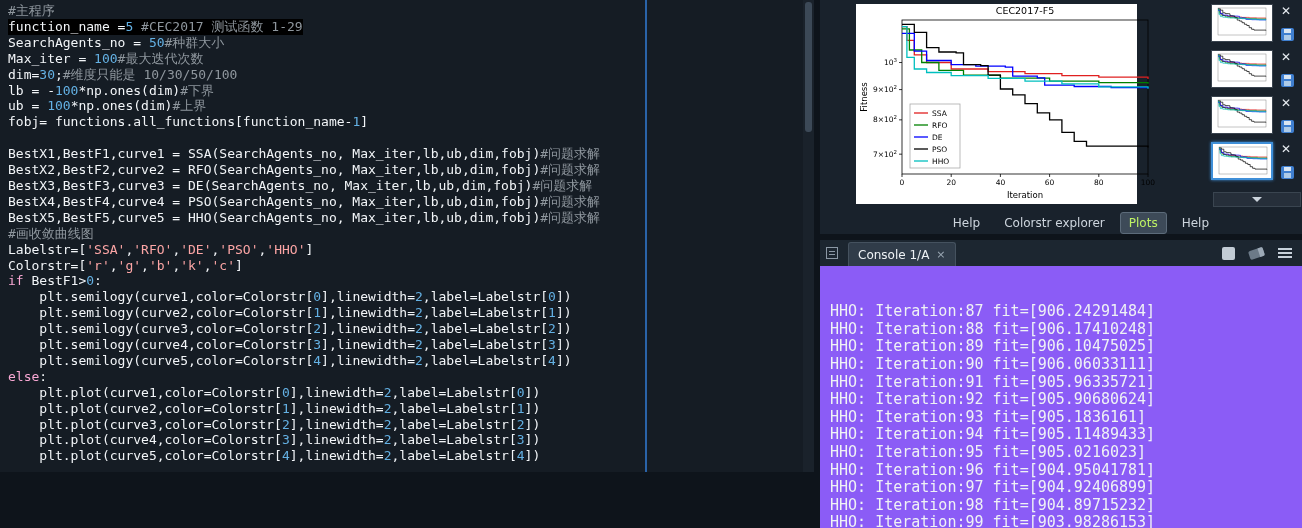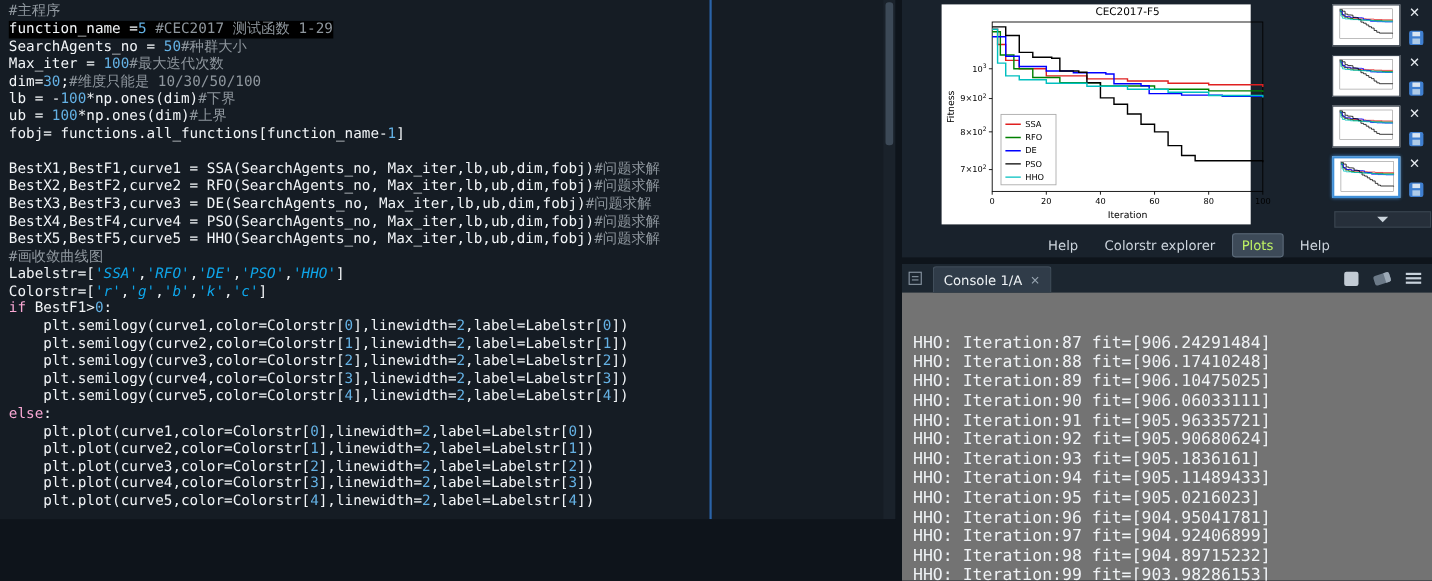--- a/index.html
+++ b/index.html
@@ -7,21 +7,21 @@
   body{background:#0e141b;font-family:"DejaVu Sans",sans-serif;position:relative}
 
   
   .editor{position:absolute;left:0;top:0;width:814px;height:472px;background:#151c24;overflow:hidden}
   .code{position:absolute;left:8px;top:3px;font-family:"DejaVu Sans Mono",monospace;font-size:13px;line-height:15.9px;white-space:pre;color:#fff}
   .code-line{width:max-content;min-height:15.9px}
   .code-line.hl{background:#000000}
   .id{color:#f2f5f8}
   .cm{color:#8f979e}
   .num{color:#64b1e4}
-  .str{color:#0ea5e9;font-style:italic}
+  .str{color:#fca5a5;}
   .kw{color:#f9a8d4}
   .edge{position:absolute;left:645px;top:0;width:2px;height:100%;background:#2a63a8}
   .ed-scroll{position:absolute;right:0;top:0;width:11px;height:100%;background:#1a222b}
   .ed-thumb{position:absolute;right:2px;top:2px;width:7px;height:130px;background:#3c4957;border-radius:3px}
 
   
   .plots{position:absolute;left:820px;top:0;width:482px;height:234px;background:#19222c}
   .figure{position:absolute;left:36px;top:4px;width:281px;height:200px;background:#ffffff}
   .thumbcol{position:absolute;left:391px;top:0;width:91px;height:190px}
   .thumb-row{position:relative;height:46px;display:flex;align-items:center}
@@ -32,21 +32,21 @@
   .disk{width:13px;height:13px;background:#3f7fd0;border-radius:2px;position:relative}
   .disk:before{content:"";position:absolute;top:1px;left:3px;width:7px;height:4px;background:#d9e5f2}
   .disk:after{content:"";position:absolute;bottom:1px;left:3px;width:7px;height:5px;background:#aecbe8}
   .dropbtn{position:absolute;left:393px;top:192px;width:88px;height:15px;background:#262f3a;border:1px solid #3a4550;display:flex;align-items:center;justify-content:center}
   .tri{width:0;height:0;border-left:5px solid transparent;border-right:5px solid transparent;border-top:5px solid #cbd4dc}
   .pane-tabs{position:absolute;left:0;bottom:0;width:100%;height:26px;display:flex;align-items:flex-end;justify-content:flex-end;gap:6px;padding-right:84px;font-size:12px;color:#cdd5dd}
   .pane-tab{padding:3px 8px;border-radius:3px;border:1px solid transparent}
   .pane-tab.active{background:#3d4a58;border:1px solid #5c6b7a;color:#bef264}
 
   
-  .console{position:absolute;left:820px;top:240px;width:482px;height:288px;background:#737373}
+  .console{position:absolute;left:820px;top:240px;width:482px;height:288px;background:#8b5cf6}
   .con-tabbar{height:26px;background:#1c2630;display:flex;align-items:center}
   .browse-ic{width:12px;height:12px;border:1px solid #8b98a5;margin-left:6px;position:relative}
   .browse-ic:after{content:"";position:absolute;left:2px;top:3px;width:6px;height:1px;background:#8b98a5;box-shadow:0 3px 0 #8b98a5}
   .con-tab{margin-left:10px;background:#303c49;border:1px solid #45525f;border-bottom:none;border-radius:3px 3px 0 0;padding:3px 9px;font-size:12px;color:#eef2f5;display:flex;align-items:center;height:24px;align-self:flex-end}
   .tab-x{margin-left:7px;color:#9aa7b3;font-size:11px;line-height:11px}
   .spacer{flex:1}
   .sq-ic{width:13px;height:13px;background:#c2cbd4;border-radius:2px;margin-right:14px}
   .eraser-ic{width:15px;height:9px;background:#6c7a88;border-radius:2px;transform:rotate(-18deg);position:relative;margin-right:14px}
   .eraser-ic:after{content:"";position:absolute;right:0;top:0;width:5px;height:9px;background:#9daab7;border-radius:0 2px 2px 0}
   .menu-ic{display:inline-flex;flex-direction:column;gap:2px;margin-right:10px}

